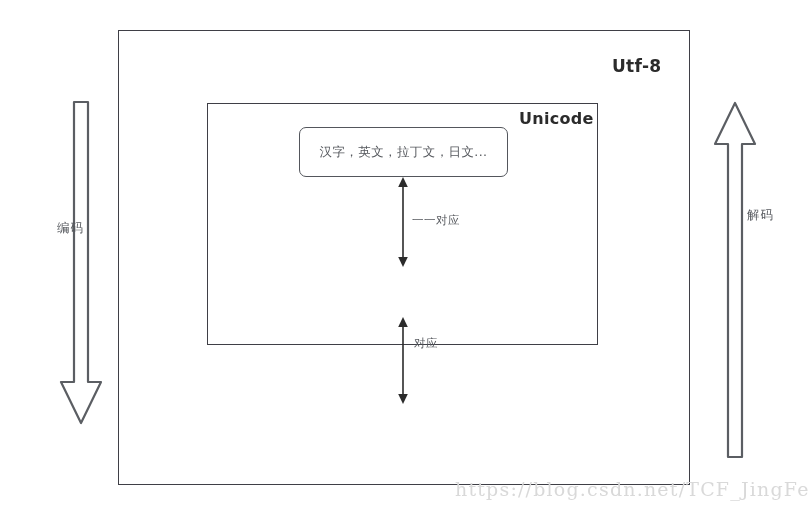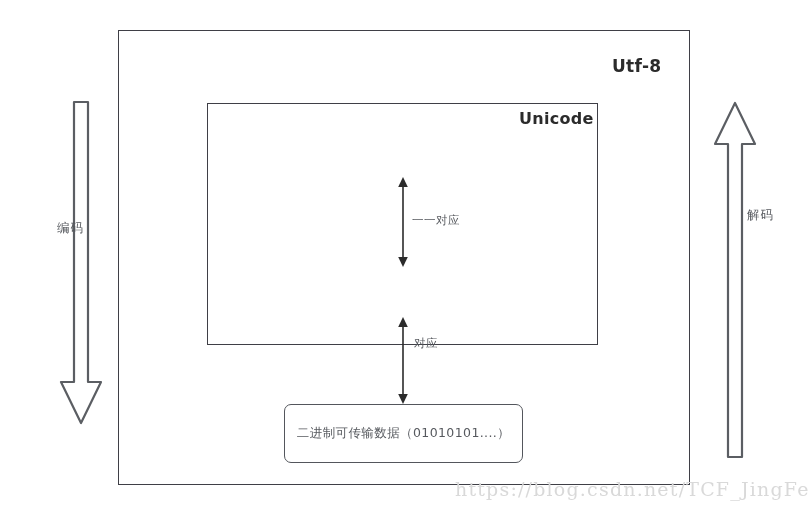--- a/index.html
+++ b/index.html
@@ -134,25 +134,25 @@
 <body>
 
 <div id="canvas">
 
   <div class="outer-box"></div>
   <div class="label-utf8">Utf-8</div>
 
   <div class="unicode-box"></div>
   <div class="label-unicode">Unicode</div>
 
+  <div class="node node-chars">
+    <span>汉字，英文，拉丁文，日文...</span>
+  </div>
 
 
-  <div class="node node-binary">
-    <span>二进制可传输数据（01010101....）</span>
-  </div>
 
   <svg class="connector conn-1" viewBox="0 0 14 90" preserveAspectRatio="none">
     <line x1="7" y1="9" x2="7" y2="81" stroke="#2b2b2b" stroke-width="1.6"></line>
     <polygon points="7,0 2.2,10 11.8,10" fill="#2b2b2b"></polygon>
     <polygon points="7,90 2.2,80 11.8,80" fill="#2b2b2b"></polygon>
   </svg>
   <div class="conn-label conn-label-1">一一对应</div>
 
   <svg class="connector conn-2" viewBox="0 0 14 87" preserveAspectRatio="none">
     <line x1="7" y1="9" x2="7" y2="78" stroke="#2b2b2b" stroke-width="1.6"></line>

